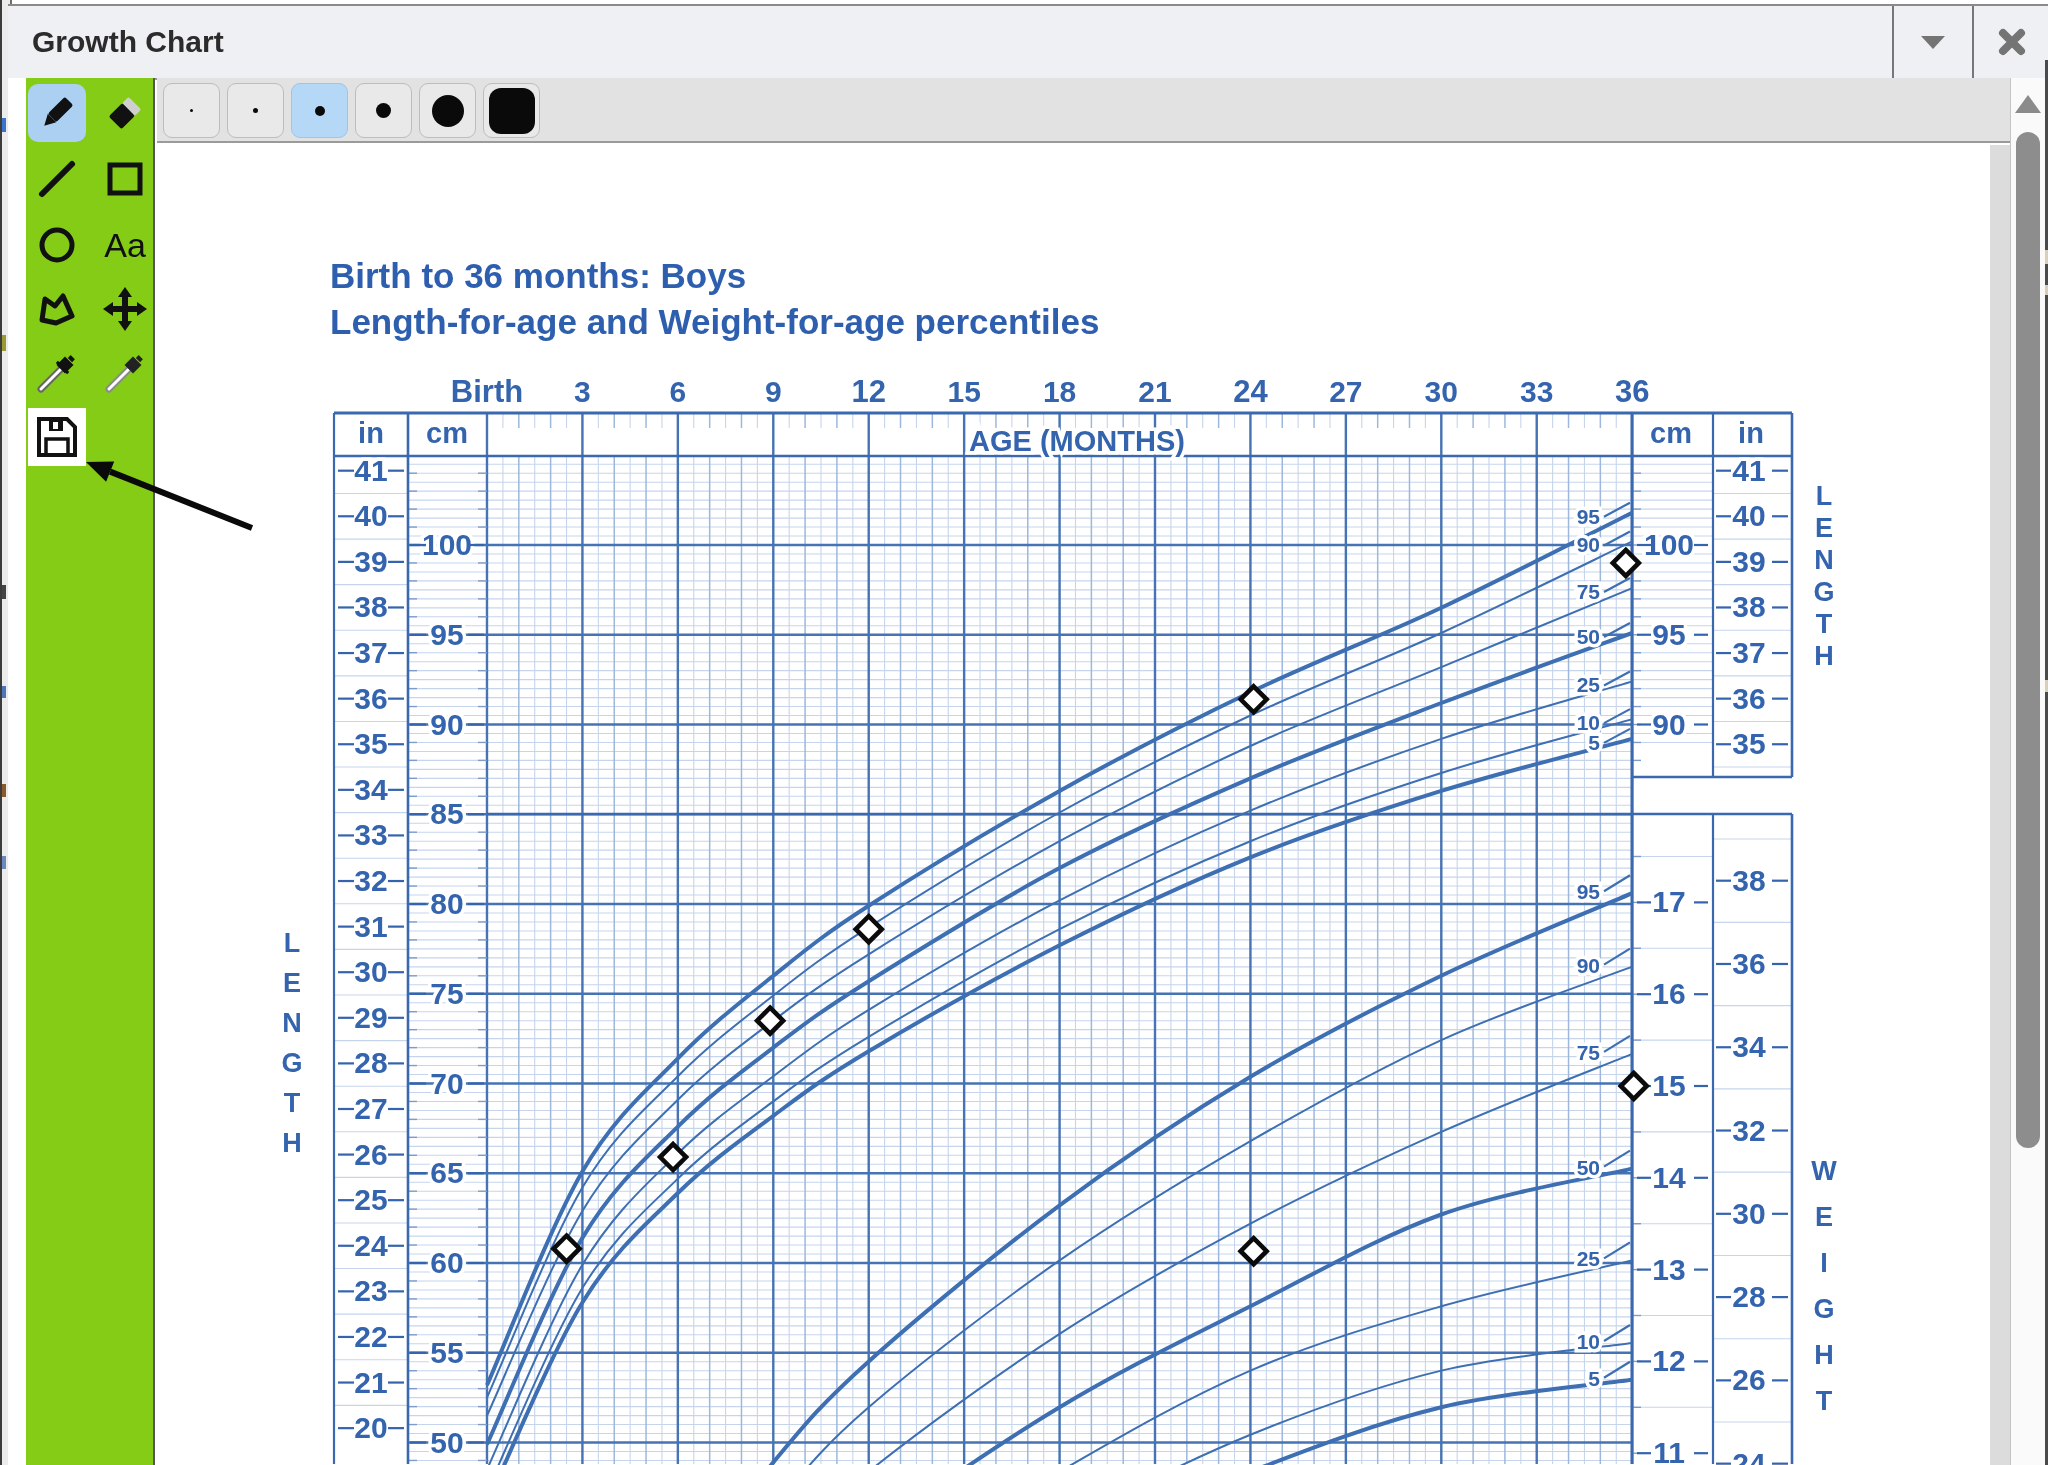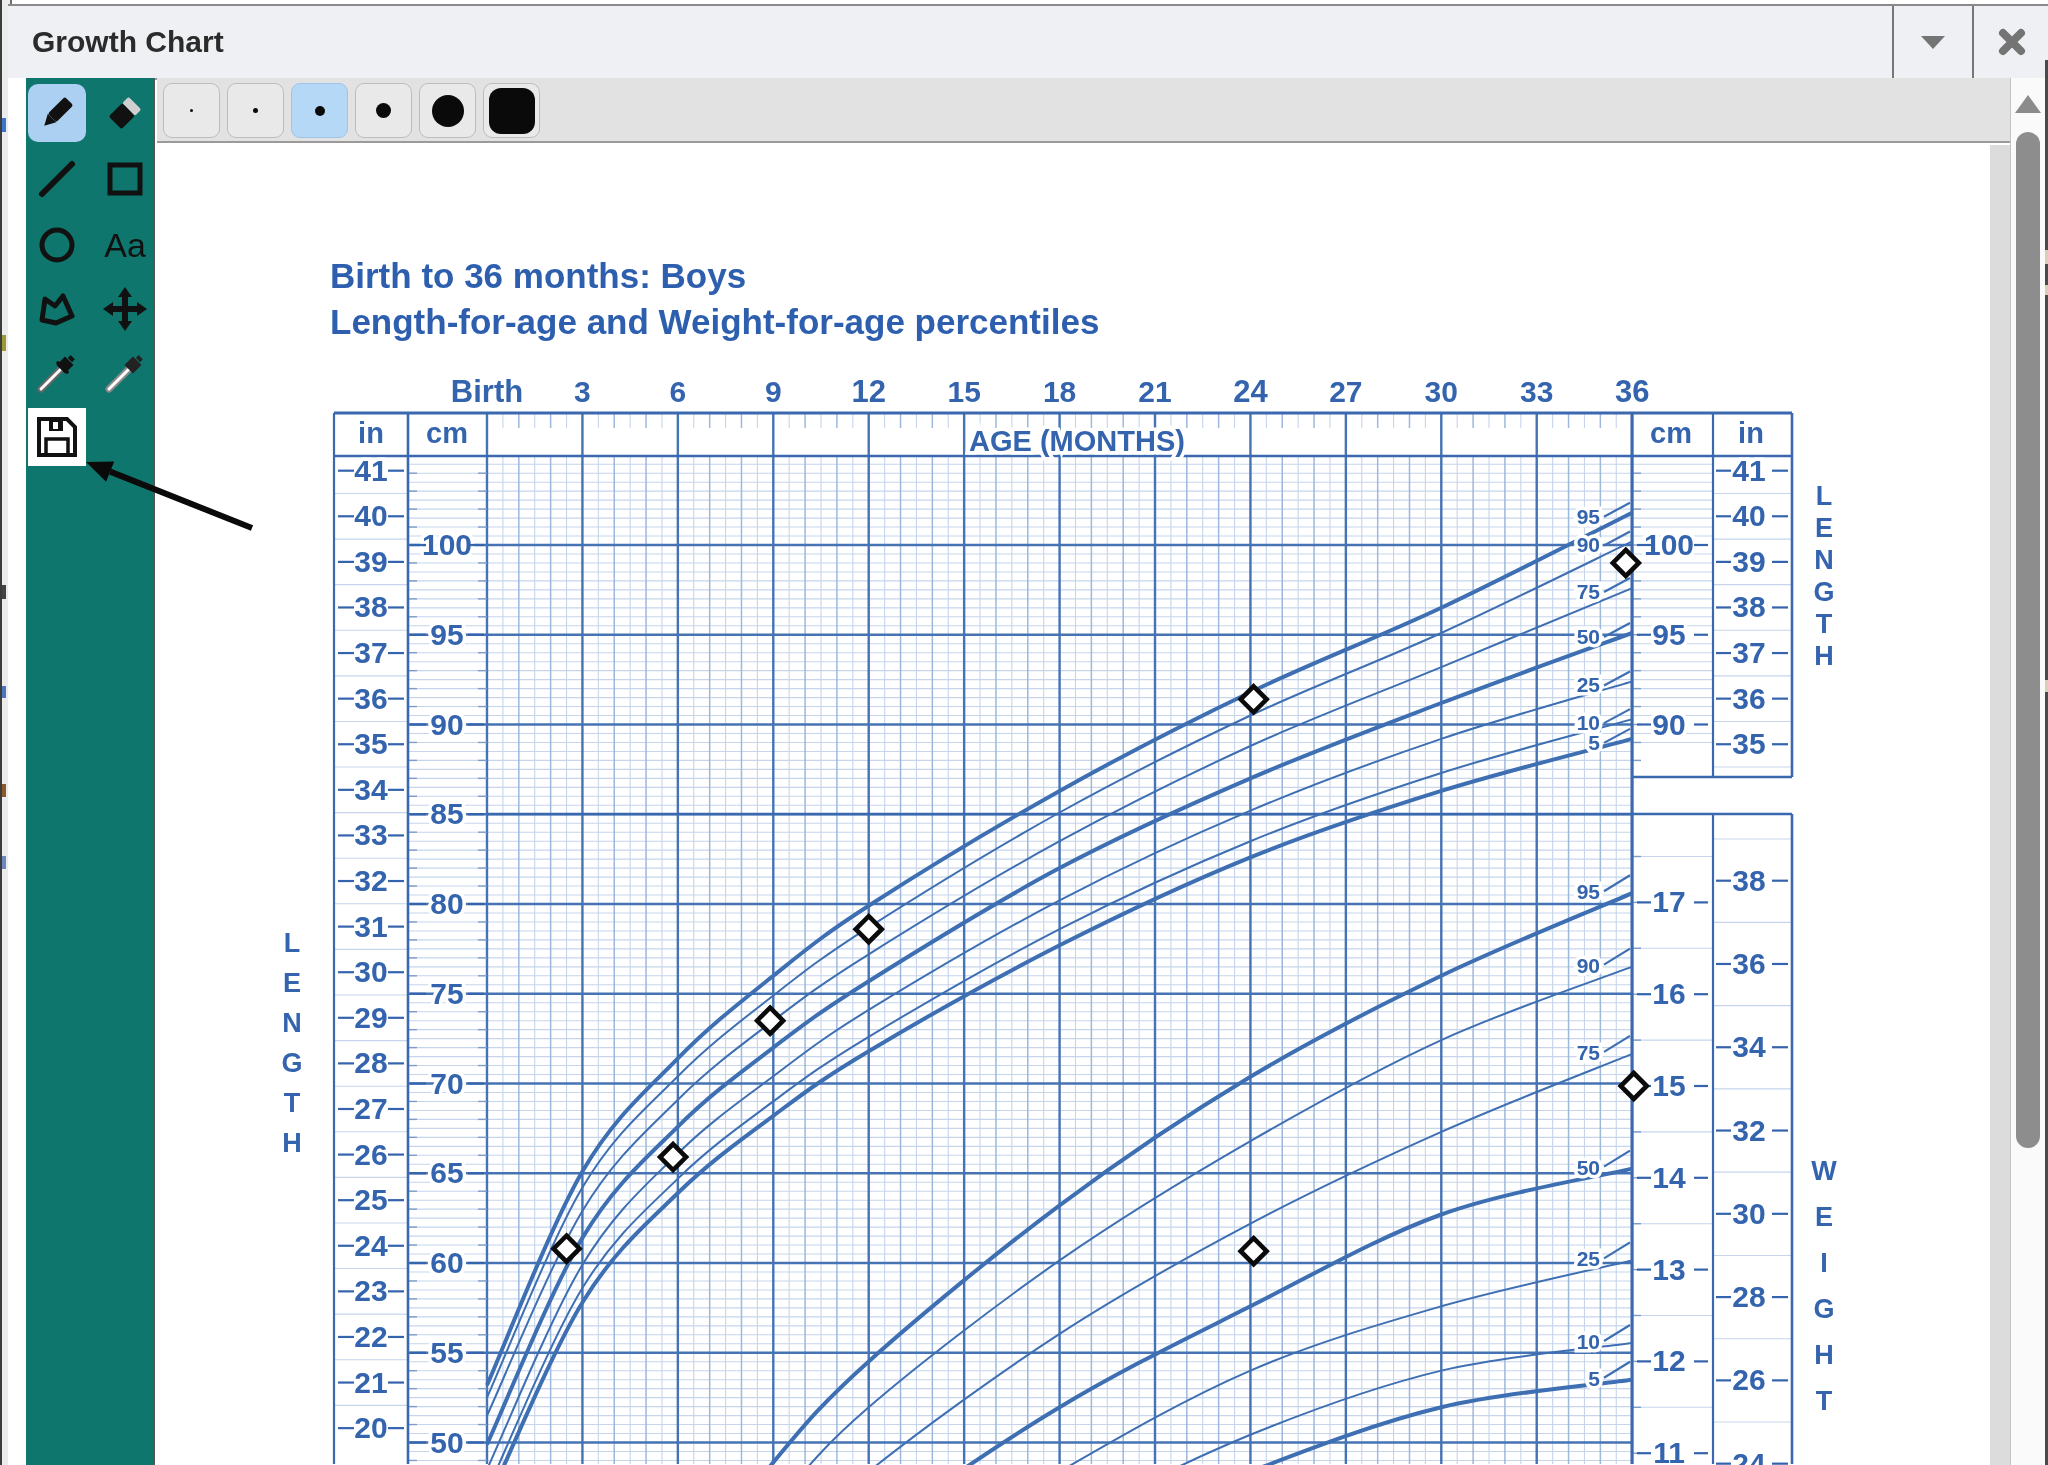--- a/index.html
+++ b/index.html
@@ -8,21 +8,21 @@
   
   #left-sliver{left:0;top:0;width:8px;height:1465px;background:#ececec;border-left:2px solid #3c3c3c;border-right:2px solid #6e6e6e;}
   .sliver-bit{position:absolute;left:0;width:4px;}
   
   #titlebar{left:8px;top:4px;width:2040px;height:76px;background:#eef0f4;border-top:2px solid #8a8a8a;border-bottom:2px solid #9a9a9a;box-sizing:border-box;}
   #title-text{position:absolute;left:24px;top:50%;transform:translateY(-50%);font-size:30px;font-weight:bold;color:#2b2b2b;}
   .tb-btn{position:absolute;top:0;height:100%;border-left:2px solid #777;display:flex;align-items:center;justify-content:center;}
   #btn-min{left:1884px;width:78px;}
   #btn-close{left:1964px;width:76px;}
   
-  #tool-panel{left:8px;top:78px;width:147px;height:1387px;background:#0f766e;border-right:2px solid #555;box-sizing:border-box;}
+  #tool-panel{left:8px;top:78px;width:147px;height:1387px;background:#84cc16;border-right:2px solid #555;box-sizing:border-box;}
   #tool-panel .pad{position:absolute;left:0;top:0;width:18px;height:100%;background:#fff;}
   .tool{position:absolute;width:58px;height:58px;display:flex;align-items:center;justify-content:center;border-radius:10px;}
   .tool.selected{background:#abd0f2;}
   
   #brush-strip{left:157px;top:78px;width:1853px;height:65px;background:#e2e2e2;border-bottom:2px solid #9a9a9a;box-sizing:border-box;}
   .brush-btn{position:absolute;top:5px;width:57px;height:55px;background:#e9e9e9;border:1px solid #bdbdbd;border-radius:9px;display:flex;align-items:center;justify-content:center;box-sizing:border-box;}
   .brush-btn.selected{background:#b5d8f7;border-color:#9fc4e8;}
   .brush-dot{background:#0a0a0a;border-radius:50%;}
   
   #canvas{left:157px;top:145px;width:1833px;height:1320px;background:#ffffff;}

